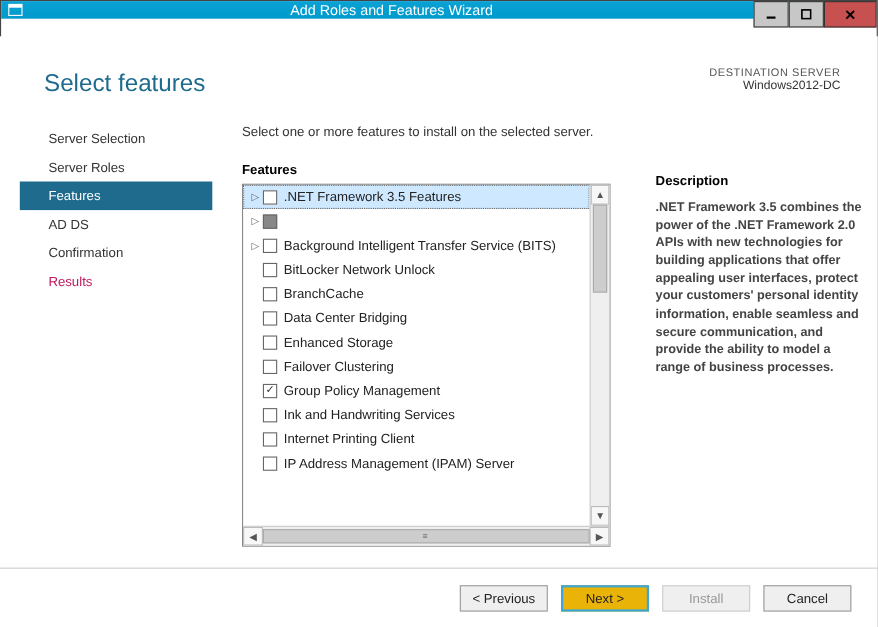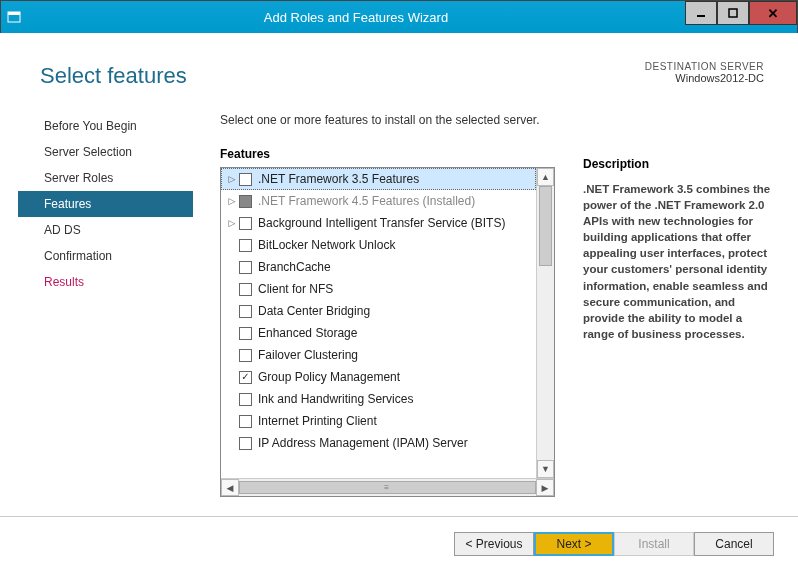--- a/index.html
+++ b/index.html
@@ -1,19 +1,19 @@
 <!DOCTYPE html>
 <html><head>
 <meta charset="utf-8">
 <style>
 * { box-sizing: border-box; margin: 0; padding: 0; font-family: "Segoe UI", Tahoma, sans-serif; }
 body { background: #fff; width: 798px; height: 570px; overflow: hidden; border: 1px solid #444; }
 
 
-.titlebar { height: 32px; background: linear-gradient(#0aa2d4, #0099cc); display: flex; align-items: center; color: #fff; position: relative;}
+.titlebar { height: 16px; background: linear-gradient(#0aa2d4, #0099cc); display: flex; align-items: center; color: #fff; position: relative;}
 .titlebar .sysicon { width: 26px; height: 32px; display: flex; align-items:center; justify-content:center; }
 .titlebar .title { flex: 1; text-align: center; font-size: 13px; font-weight: 400; }
 .winbtns { display: flex; height: 100%; }
 .winbtn { width: 32px; height: 24px; background: #c7c7c7; border: 1px solid #333; display:flex; align-items:center; justify-content:center; margin-top:0; font-size:10px;}
 .winbtn.close { width: 48px; background: #c75050; color:#000; font-weight:bold; font-size:13px;}
 .winbtn svg { display:block;}
 
 
 .main { position: absolute; top: 33px; left: 0; right: 0; bottom: 0; background: #fff; }
 
@@ -49,26 +49,26 @@
 .vsb { position:absolute; top:0; right:0; bottom:18px; width:18px; background:#efefef; border-left:1px solid #ccc;}
 .vsb .arr { height:18px; border:1px solid #bbb; background:#f7f7f7; display:flex; align-items:center; justify-content:center; font-size:9px; color:#555;}
 .vsb .thumb { position:absolute; top:18px; left:2px; right:2px; height:80px; background:#cdcdcd; border:1px solid #aaa;}
 .vsb .arr.dn { position:absolute; bottom:0; left:0; right:0;}
 .hsb { position:absolute; left:0; right:0; bottom:0; height:18px; background:#efefef; border-top:1px solid #ccc;}
 .hsb .arr { width:18px; height:100%; border:1px solid #bbb; background:#f7f7f7; display:inline-flex; align-items:center; justify-content:center; font-size:9px; color:#555; float:left;}
 .hsb .arr.rt { float:right;}
 .hsb .thumb { position:absolute; left:18px; right:18px; top:2px; bottom:2px; background:#cdcdcd; border:1px solid #aaa; display:flex; align-items:center; justify-content:center; color:#777; font-size:8px; letter-spacing:2px;}
 
 
-.descpanel { position:absolute; left:363px; top:44px; width:188px;}
+.descpanel { position:absolute; left:376px; top:44px; width:188px;}
 .descpanel .hdr { font-size:12px; font-weight:600; margin-bottom:10px;}
 .descpanel .body { font-size:11.5px; color:#444; line-height:1.4;font-weight:bold;}
 
 
-.footer { position:absolute; bottom:0; left:0; right:0; height:54px; border-top:1px solid #ccc; display:flex; align-items:center; justify-content:flex-end; padding-right:24px; gap:0;}
+.footer { position:absolute; bottom:0; left:0; right:0; height:54px; border-top:1px solid #ccc; display:flex; align-items:center; justify-content:flex-end; padding-right:24px; gap:12px;}
 .btn { min-width:80px; height:24px; font-size:12px; background:#efefef; border:1px solid #999; color:#222; cursor:pointer;}
 .btn.def { border:2px solid #3aa7d6; background:#eab308;}
 .btn:disabled { color:#999; border-color:#ccc;}
 </style>
 </head>
 <body>
 
 <div class="titlebar">
   <div class="sysicon">
     <svg width="14" height="14" viewBox="0 0 14 14">
@@ -95,21 +95,20 @@
 <div class="main">
 
   <div class="pagetitle">Select features</div>
 
   <div class="dest">
     <div class="lbl">DESTINATION SERVER</div>
     <div class="val">Windows2012-DC</div>
   </div>
 
   <div class="navlist" id="navlist">
-      <div class="navitem">Before You Begin</div>
       <div class="navitem">Server Selection</div>
       <div class="navitem">Server Roles</div>
       <div class="navitem current">Features</div>
       <div class="navitem">AD DS</div>
       <div class="navitem">Confirmation</div>
       <div class="navitem disabled">Results</div>
     </div>
 
   <div class="content">
     <div class="instruct">Select one or more features to install on the selected server.</div>
@@ -118,41 +117,35 @@
     <div class="featbox">
       <div class="featscroll" id="featscroll">
           <div class="featrow sel">
             <span class="tri">▷</span>
             <span class="cb"></span>
             <span class="lbl">.NET Framework 3.5 Features</span>
           </div>
           <div class="featrow dis">
             <span class="tri">▷</span>
             <span class="cb fill"></span>
-            <span class="lbl">.NET Framework 4.5 Features (Installed)</span>
           </div>
           <div class="featrow">
             <span class="tri">▷</span>
             <span class="cb"></span>
             <span class="lbl">Background Intelligent Transfer Service (BITS)</span>
           </div>
           <div class="featrow">
             <span class="noexp"></span>
             <span class="cb"></span>
             <span class="lbl">BitLocker Network Unlock</span>
           </div>
           <div class="featrow">
             <span class="noexp"></span>
             <span class="cb"></span>
             <span class="lbl">BranchCache</span>
-          </div>
-          <div class="featrow">
-            <span class="noexp"></span>
-            <span class="cb"></span>
-            <span class="lbl">Client for NFS</span>
           </div>
           <div class="featrow">
             <span class="noexp"></span>
             <span class="cb"></span>
             <span class="lbl">Data Center Bridging</span>
           </div>
           <div class="featrow">
             <span class="noexp"></span>
             <span class="cb"></span>
             <span class="lbl">Enhanced Storage</span>

